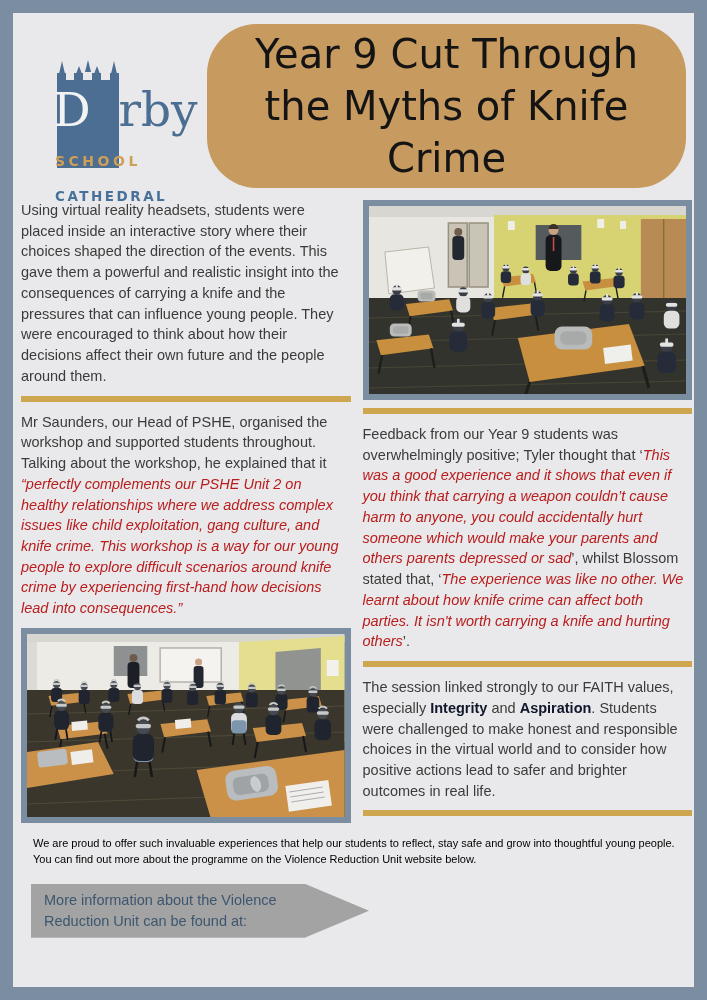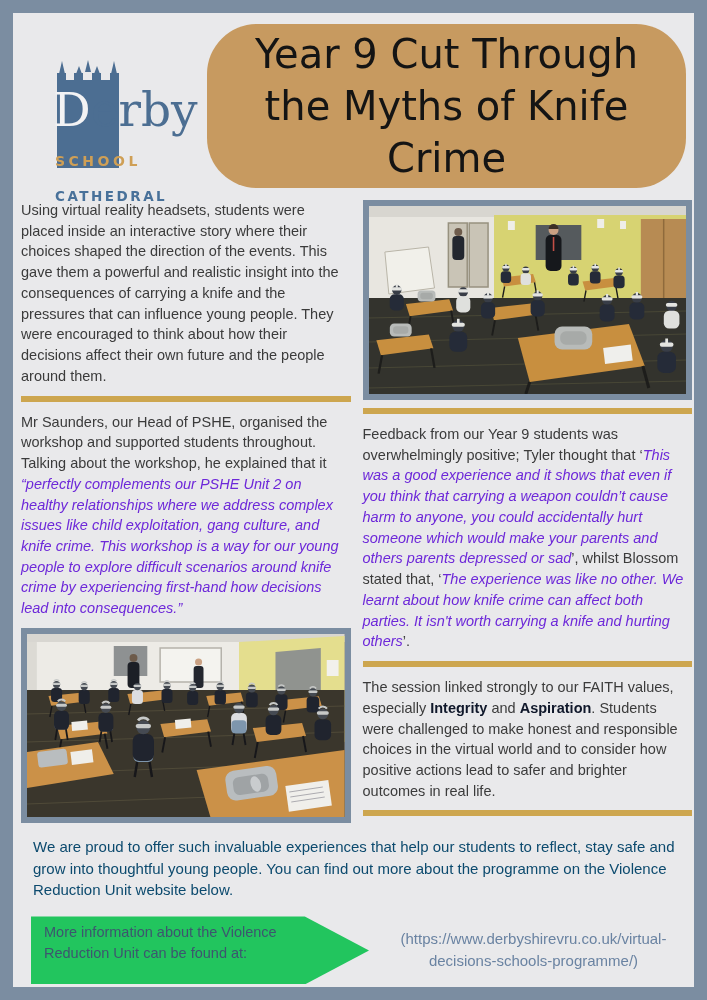--- a/index.html
+++ b/index.html
@@ -31,34 +31,34 @@
     font-family:"DejaVu Sans",sans-serif;font-size:40px;color:#141414;
     line-height:1.3;padding:4px 14px;box-sizing:border-box;
   }
   .title-box span{max-width:455px;display:block;}
   
   .intro{margin:11px 10px 0 10px;font-size:15.5px;line-height:1.42;color:#323232;}
   
   .columns{display:flex;gap:12px;padding:12px 2px 0 8px;align-items:flex-start;}
   .col{flex:1;min-width:0;}
   .body-text{margin:0 0 9px 0;font-size:14.5px;line-height:1.43;color:#3b3b3b;}
-  .body-text em{font-style:italic;color:#6d28d9;}
+  .body-text em{font-style:italic;color:#b91c1c;}
   .body-text b{color:#0f172a;}
   .divider{height:6px;background:#cda64f;margin:2px 0 10px 0;}
   .photo{border:6px solid #7b8da1;background:#3a3a36;line-height:0;}
   .photo svg{display:block;width:100%;}
   .photo-top{margin:0 0 8px 0;}
   .photo-bottom{margin-top:2px;}
   
-  .closing{margin:10px 12px 16px 20px;font-size:15px;line-height:1.42;color:#0c4a6e;}
+  .closing{margin:10px 12px 16px 20px;font-size:11px;line-height:1.42;color:#000000;}
   .footer{display:flex;align-items:center;margin:12px 6px 0 18px;gap:10px;}
   .banner{
-    width:338px;min-height:50px;background:#22c55e;color:#3d566f;
+    width:338px;min-height:50px;background:#a3a3a3;color:#3d566f;
     display:flex;align-items:center;box-sizing:border-box;
-    padding:6px 78px 20px 13px;font-size:14.5px;line-height:1.45;
+    padding:6px 78px 6px 13px;font-size:14.5px;line-height:1.45;
     clip-path:polygon(0 0,81% 0,100% 50%,81% 100%,0 100%);
   }
   .link-wrap{flex:1;display:flex;justify-content:center;}
   .link{
     width:278px;text-align:center;color:#6a83a2;font-size:15px;line-height:1.5;
   }
 </style>
 </head>
 <body>
 
@@ -272,18 +272,15 @@
       <div class="divider"></div>
     </div>
   </div>
 
   <p class="closing">We are proud to offer such invaluable experiences that help our students to reflect, stay safe and grow into thoughtful young people. You can find out more about the programme on the Violence Reduction Unit website below.</p>
 
   <div class="footer">
     <div class="banner">
       <span>More information about the Violence Reduction Unit can be found at:</span>
     </div>
-    <div class="link-wrap">
-      <div class="link">(https://www.derbyshirevru.co.uk/virtual-decisions-schools-programme/)</div>
-    </div>
   </div>
 
 </div>
 
 </body></html>

